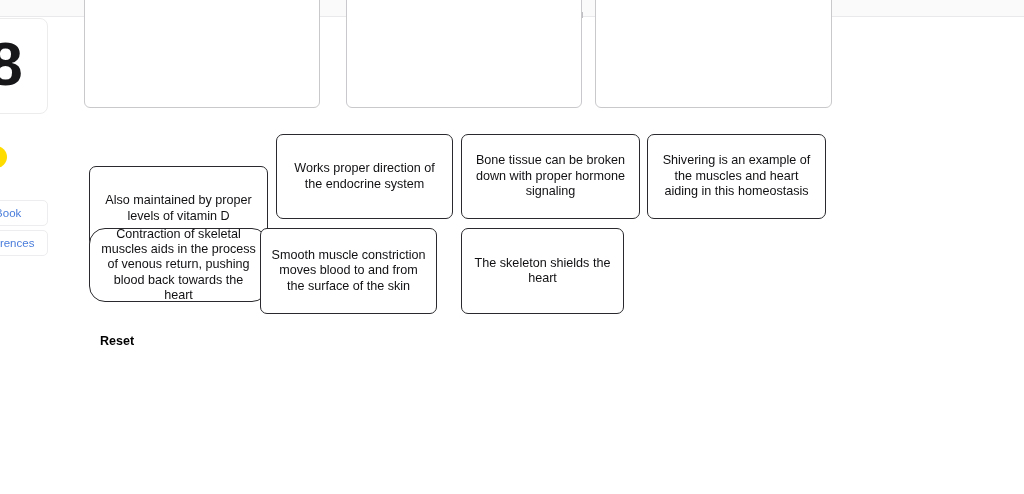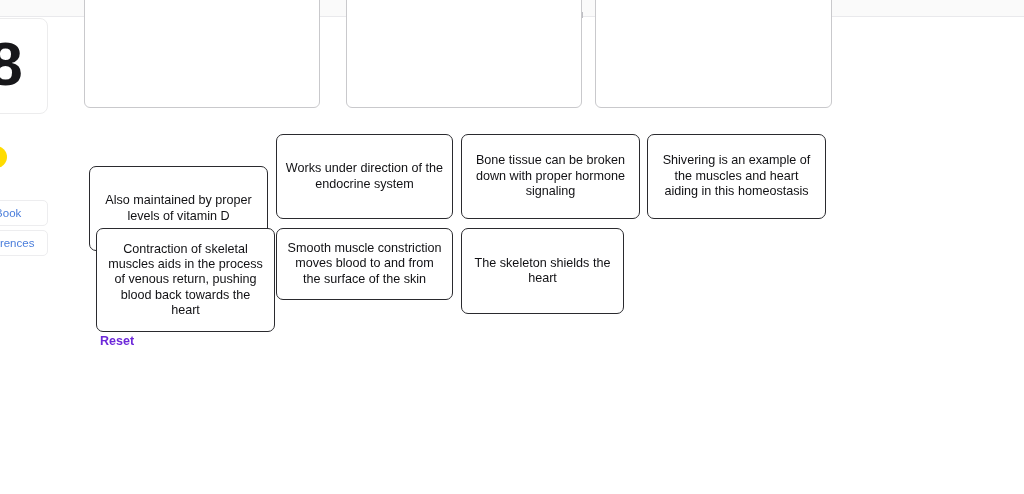--- a/index.html
+++ b/index.html
@@ -128,21 +128,21 @@
   }
   .card span { display: block; }
 
   
   .reset-btn {
     position: absolute;
     left: 100px;
     top: 334px;
     font-size: 12.5px;
     font-weight: bold;
-    color: #6d28d9;
+    color: #000000;
     background: none;
     border: none;
     padding: 0;
     cursor: pointer;
     font-family: "Liberation Sans", sans-serif;
   }
 </style>
 </head>
 <body>
 
@@ -167,32 +167,32 @@
       <div class="dropzone" style="left: 84px; top: -16px; width: 236px; height: 124px;"></div>
       <div class="dropzone" style="left: 346px; top: -16px; width: 236px; height: 124px;"></div>
       <div class="dropzone" style="left: 595px; top: -16px; width: 237px; height: 124px;"></div>
     </div>
 
   <div id="card-layer">
       <div class="card" style="left: 89px; top: 134px; width: 179px; height: 85px; margin-top: 32px;">
         <span>Also maintained by proper levels of vitamin D</span>
       </div>
       <div class="card" style="left: 276px; top: 134px; width: 177px; height: 85px;">
-        <span>Works under direction of the endocrine system</span>
+        <span>Works proper direction of the endocrine system</span>
       </div>
       <div class="card" style="left: 461px; top: 134px; width: 179px; height: 85px;">
         <span>Bone tissue can be broken down with proper hormone signaling</span>
       </div>
       <div class="card" style="left: 647px; top: 134px; width: 179px; height: 85px;">
         <span>Shivering is an example of the muscles and heart aiding in this homeostasis</span>
       </div>
-      <div class="card" style="left: 96px; top: 228px; width: 179px; height: 104px;">
+      <div class="card" style="left: 89px; top: 228px; width: 179px; height: 74px; border-radius: 16px;">
         <span>Contraction of skeletal muscles aids in the process of venous return, pushing blood back towards the heart</span>
       </div>
-      <div class="card" style="left: 276px; top: 228px; width: 177px; height: 72px;">
+      <div class="card" style="left: 260px; top: 228px; width: 177px; height: 86px;">
         <span>Smooth muscle constriction moves blood to and from the surface of the skin</span>
       </div>
       <div class="card" style="left: 461px; top: 228px; width: 163px; height: 86px;">
         <span>The skeleton shields the heart</span>
       </div>
     </div>
 
   <button class="reset-btn">Reset</button>
 
 </div>

